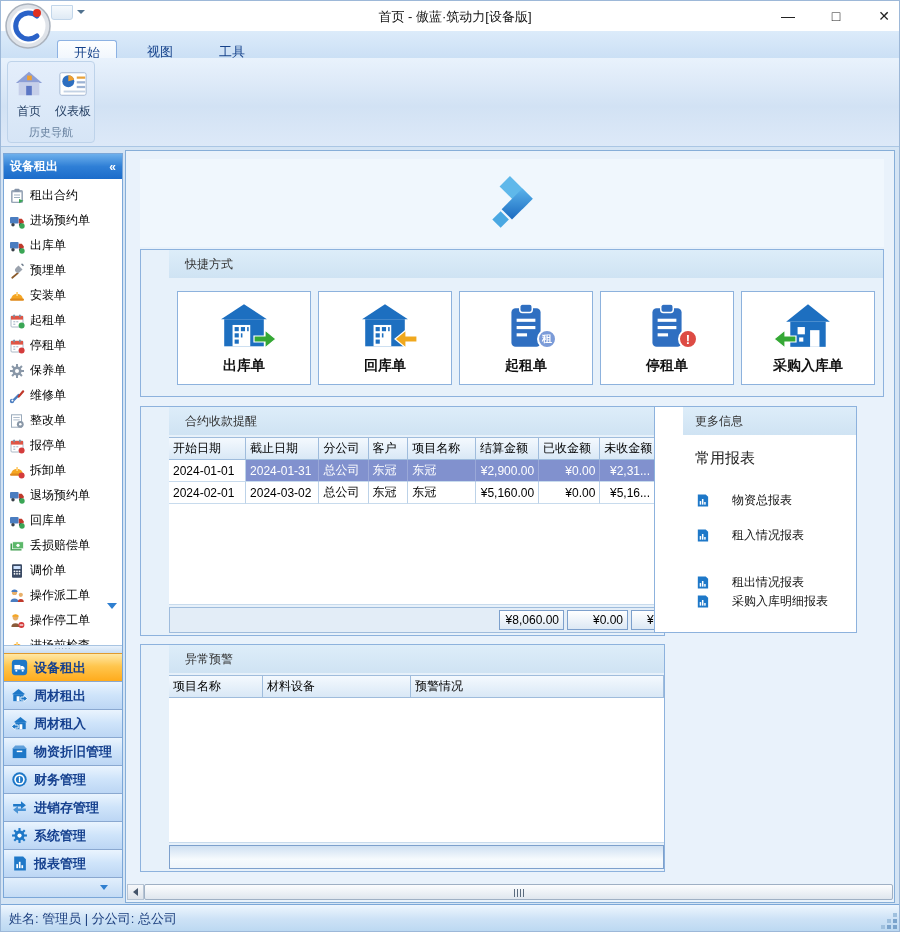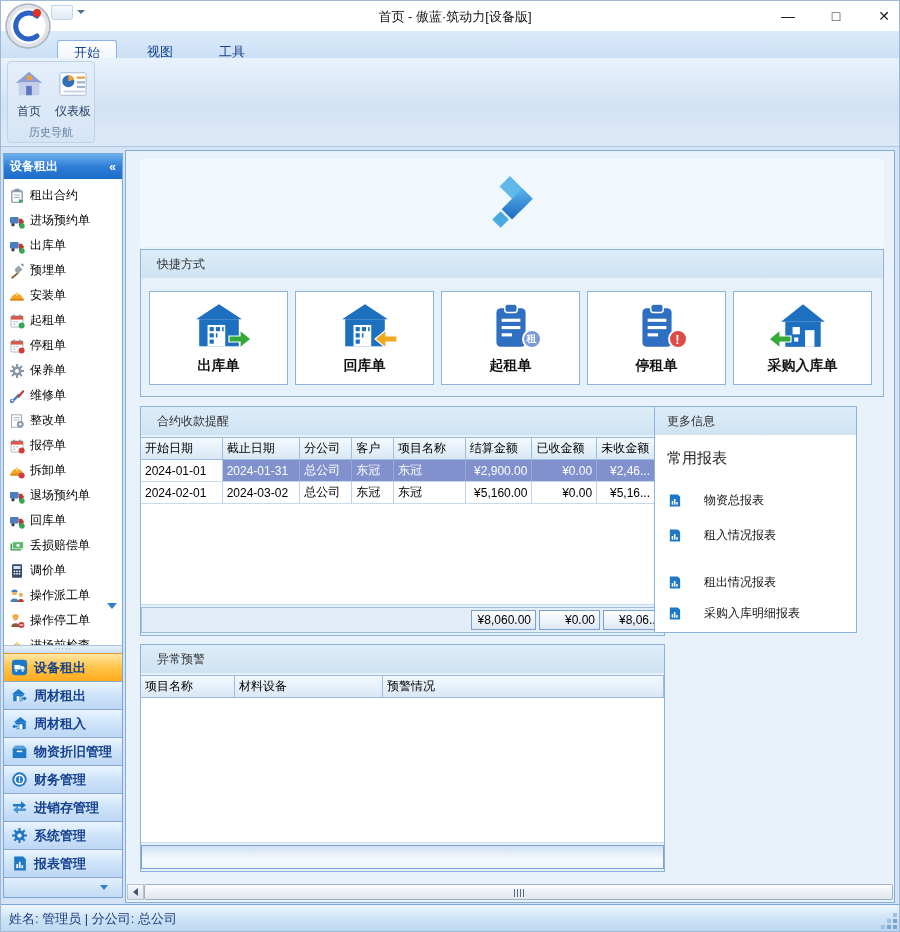--- a/index.html
+++ b/index.html
@@ -61,21 +61,21 @@
   .sb-bottom .chev { margin-left:auto; margin-right:14px; width:0; height:0; border-left:4px solid transparent;
                border-right:4px solid transparent; border-top:5px solid #2f7fd0; }
 
   
   .main { position:absolute; left:124px; top:149px; width:770px; height:753px;
           background:#e9f2fb; border:1px solid #86aed8; }
   .logo-banner { position:absolute; left:14px; top:8px; width:744px; height:88px; background:#f0f7fd;
                  display:flex; align-items:center; justify-content:center; gap:14px; }
   .logo-text { font-size:42px; font-weight:bold; color:#161616; letter-spacing:3px; white-space:nowrap; }
 
-  .section { position:absolute; border:1px solid #8db2dd; background:#e7f1fa; display:flex; flex-direction:column; }
+  .section { position:absolute; border:1px solid #8db2dd; background:#e7f1fa; display:flex; flex-direction:column;padding-left:28px; }
   .sec-header { height:28px; background:linear-gradient(#ddedf9,#cfe3f3); font-size:12px; color:#333;
                 display:flex; align-items:center; padding-left:16px; flex:none; }
 
   .sec-shortcuts { left:14px; top:98px; width:744px; height:148px; }
   .cards { display:flex; gap:7px; padding:13px 8px 0 8px; }
   .card { width:139px; height:94px; background:#fff; border:1px solid #8db2dd;
           display:flex; flex-direction:column; align-items:center; justify-content:center; }
   .card-icon { position:relative; width:54px; height:50px; margin-bottom:6px; }
   .card-icon .base { width:54px; height:50px; }
   .card-label { font-size:14px; font-weight:bold; color:#111; }
@@ -687,21 +687,21 @@
       </div>
       <div class="tbody">
         <div class="trow sel">
           <div class="tcell focus" style="width:82px">2024-01-01</div>
           <div class="tcell" style="width:78px">2024-01-31</div>
           <div class="tcell" style="width:52px">总公司</div>
           <div class="tcell" style="width:42px">东冠</div>
           <div class="tcell" style="width:72px">东冠</div>
           <div class="tcell num" style="width:67px">¥2,900.00</div>
           <div class="tcell num" style="width:65px">¥0.00</div>
-          <div class="tcell num" style="width:58px">¥2,46...</div>
+          <div class="tcell num" style="width:58px">¥2,31...</div>
           <div class="tcell" style="flex:1;background:#fff"></div>
         </div>
         <div class="trow">
           <div class="tcell" style="width:82px">2024-02-01</div>
           <div class="tcell" style="width:78px">2024-03-02</div>
           <div class="tcell" style="width:52px">总公司</div>
           <div class="tcell" style="width:42px">东冠</div>
           <div class="tcell" style="width:72px">东冠</div>
           <div class="tcell num" style="width:67px">¥5,160.00</div>
           <div class="tcell num" style="width:65px">¥0.00</div>
@@ -739,21 +739,21 @@
         <span>租入情况报表</span>
       </div>
       <div class="rlink" style="margin-top:30px">
         <span class="ic">
             <svg viewBox="0 0 16 16">
               <use href="#sym-report"></use>
             </svg>
           </span>
         <span>租出情况报表</span>
       </div>
-      <div class="rlink" style="margin-top:14px">
+      <div class="rlink" style="margin-top:2px">
         <span class="ic">
             <svg viewBox="0 0 16 16">
               <use href="#sym-report"></use>
             </svg>
           </span>
         <span>采购入库明细报表</span>
       </div>
     </div>
   </div>
 

